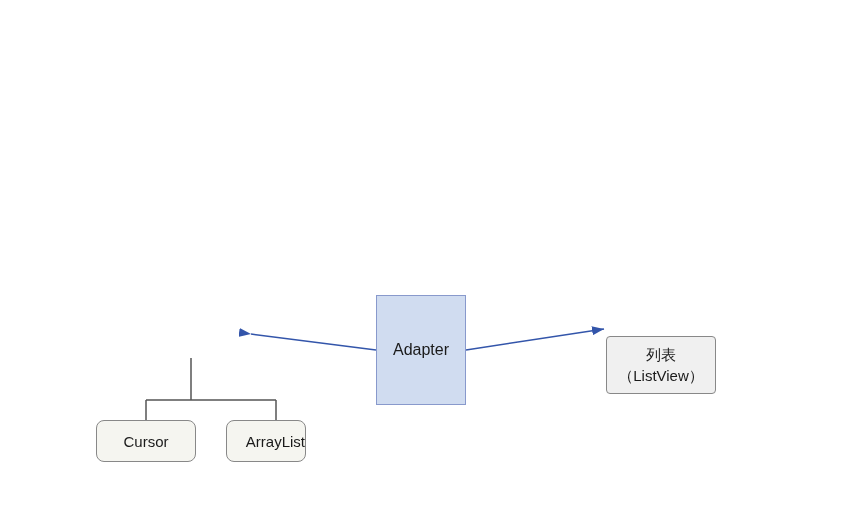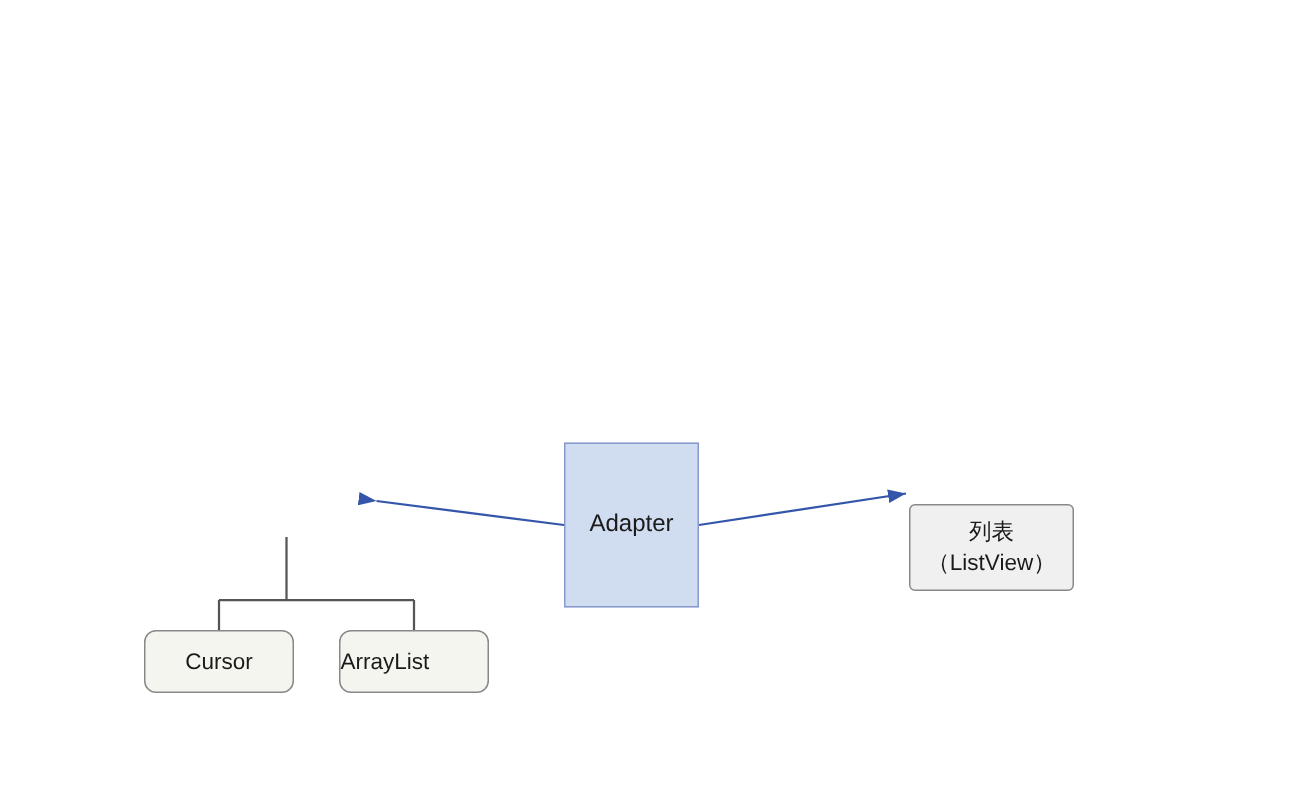--- a/index.html
+++ b/index.html
@@ -96,28 +96,28 @@
       display: flex;
       align-items: center;
       justify-content: center;
       font-size: 15px;
       color: #1a1a1a;
     }
     .box-arraylist {
       position: absolute;
       left: 190px;
       top: 130px;
-      width: 100px;
+      width: 80px;
       height: 42px;
       border: 1.5px solid #888;
       border-radius: 8px;
       background: #f5f5f0;
       display: flex;
       align-items: center;
-      justify-content: flex-start;
+      justify-content: flex-end;
       font-size: 15px;
       color: #1a1a1a;
     }
     
     .diagram-svg {
       position: absolute;
       top: 0;
       left: 0;
       width: 100%;
       height: 100%;

